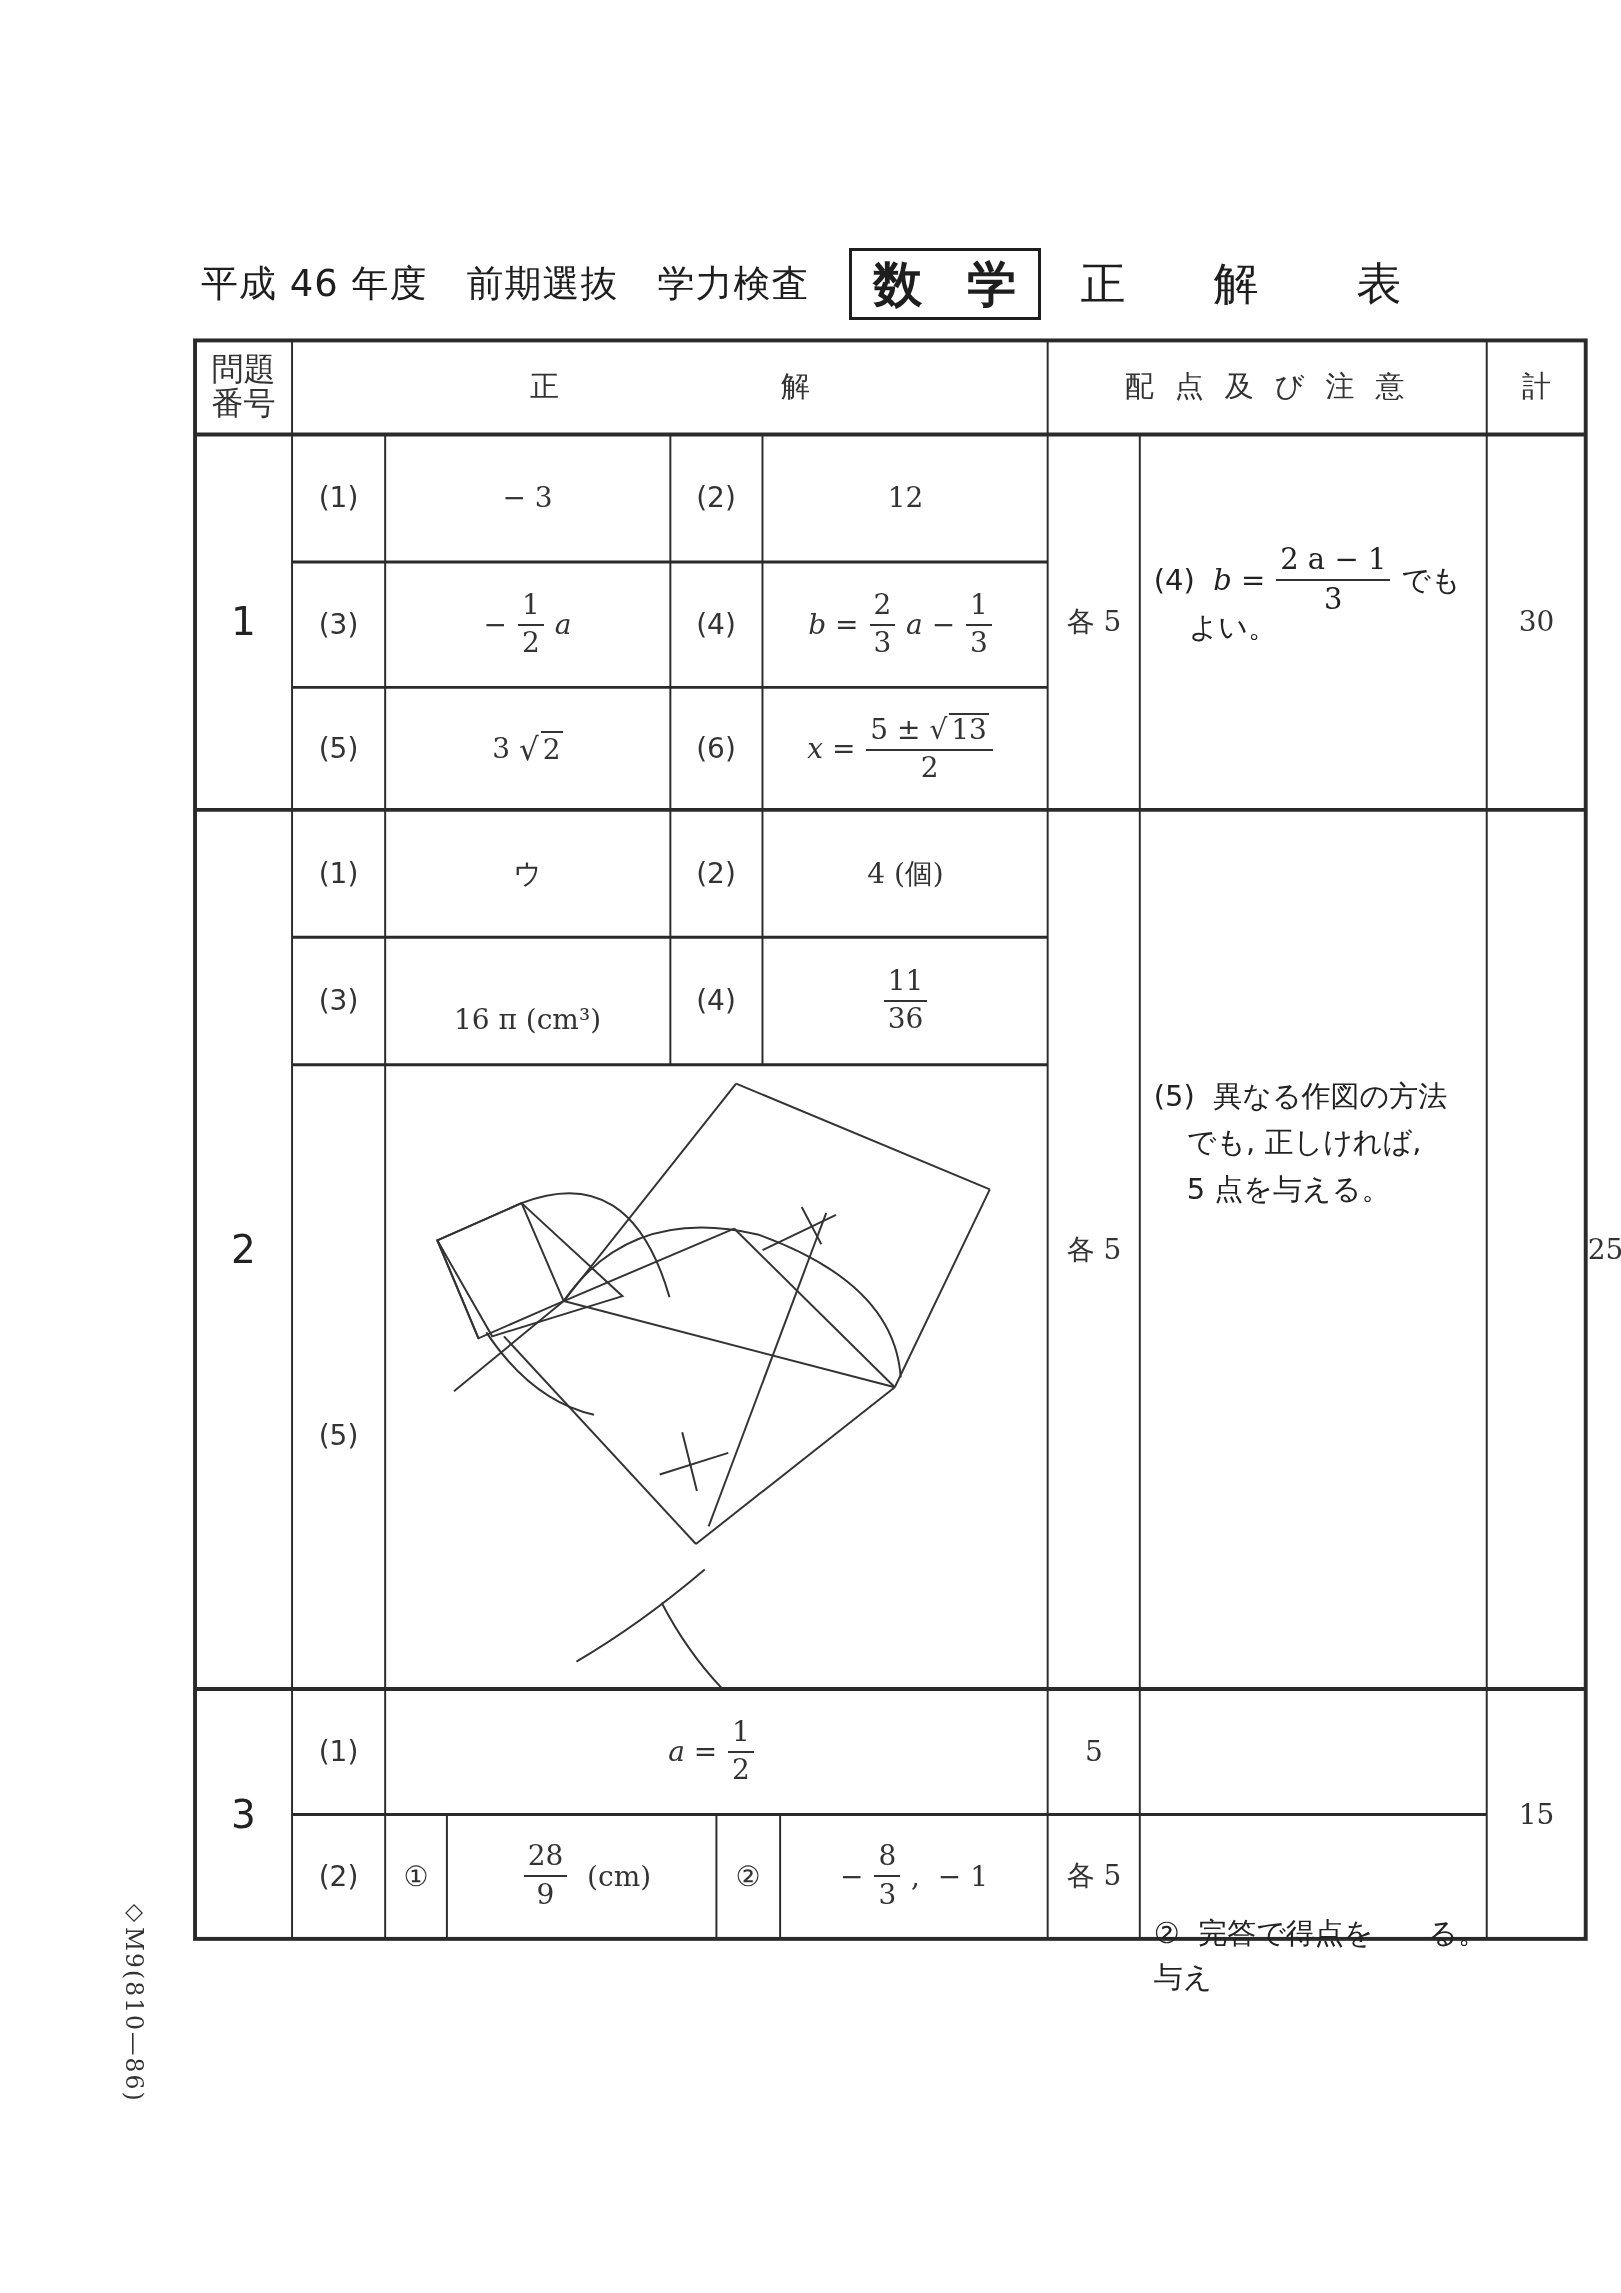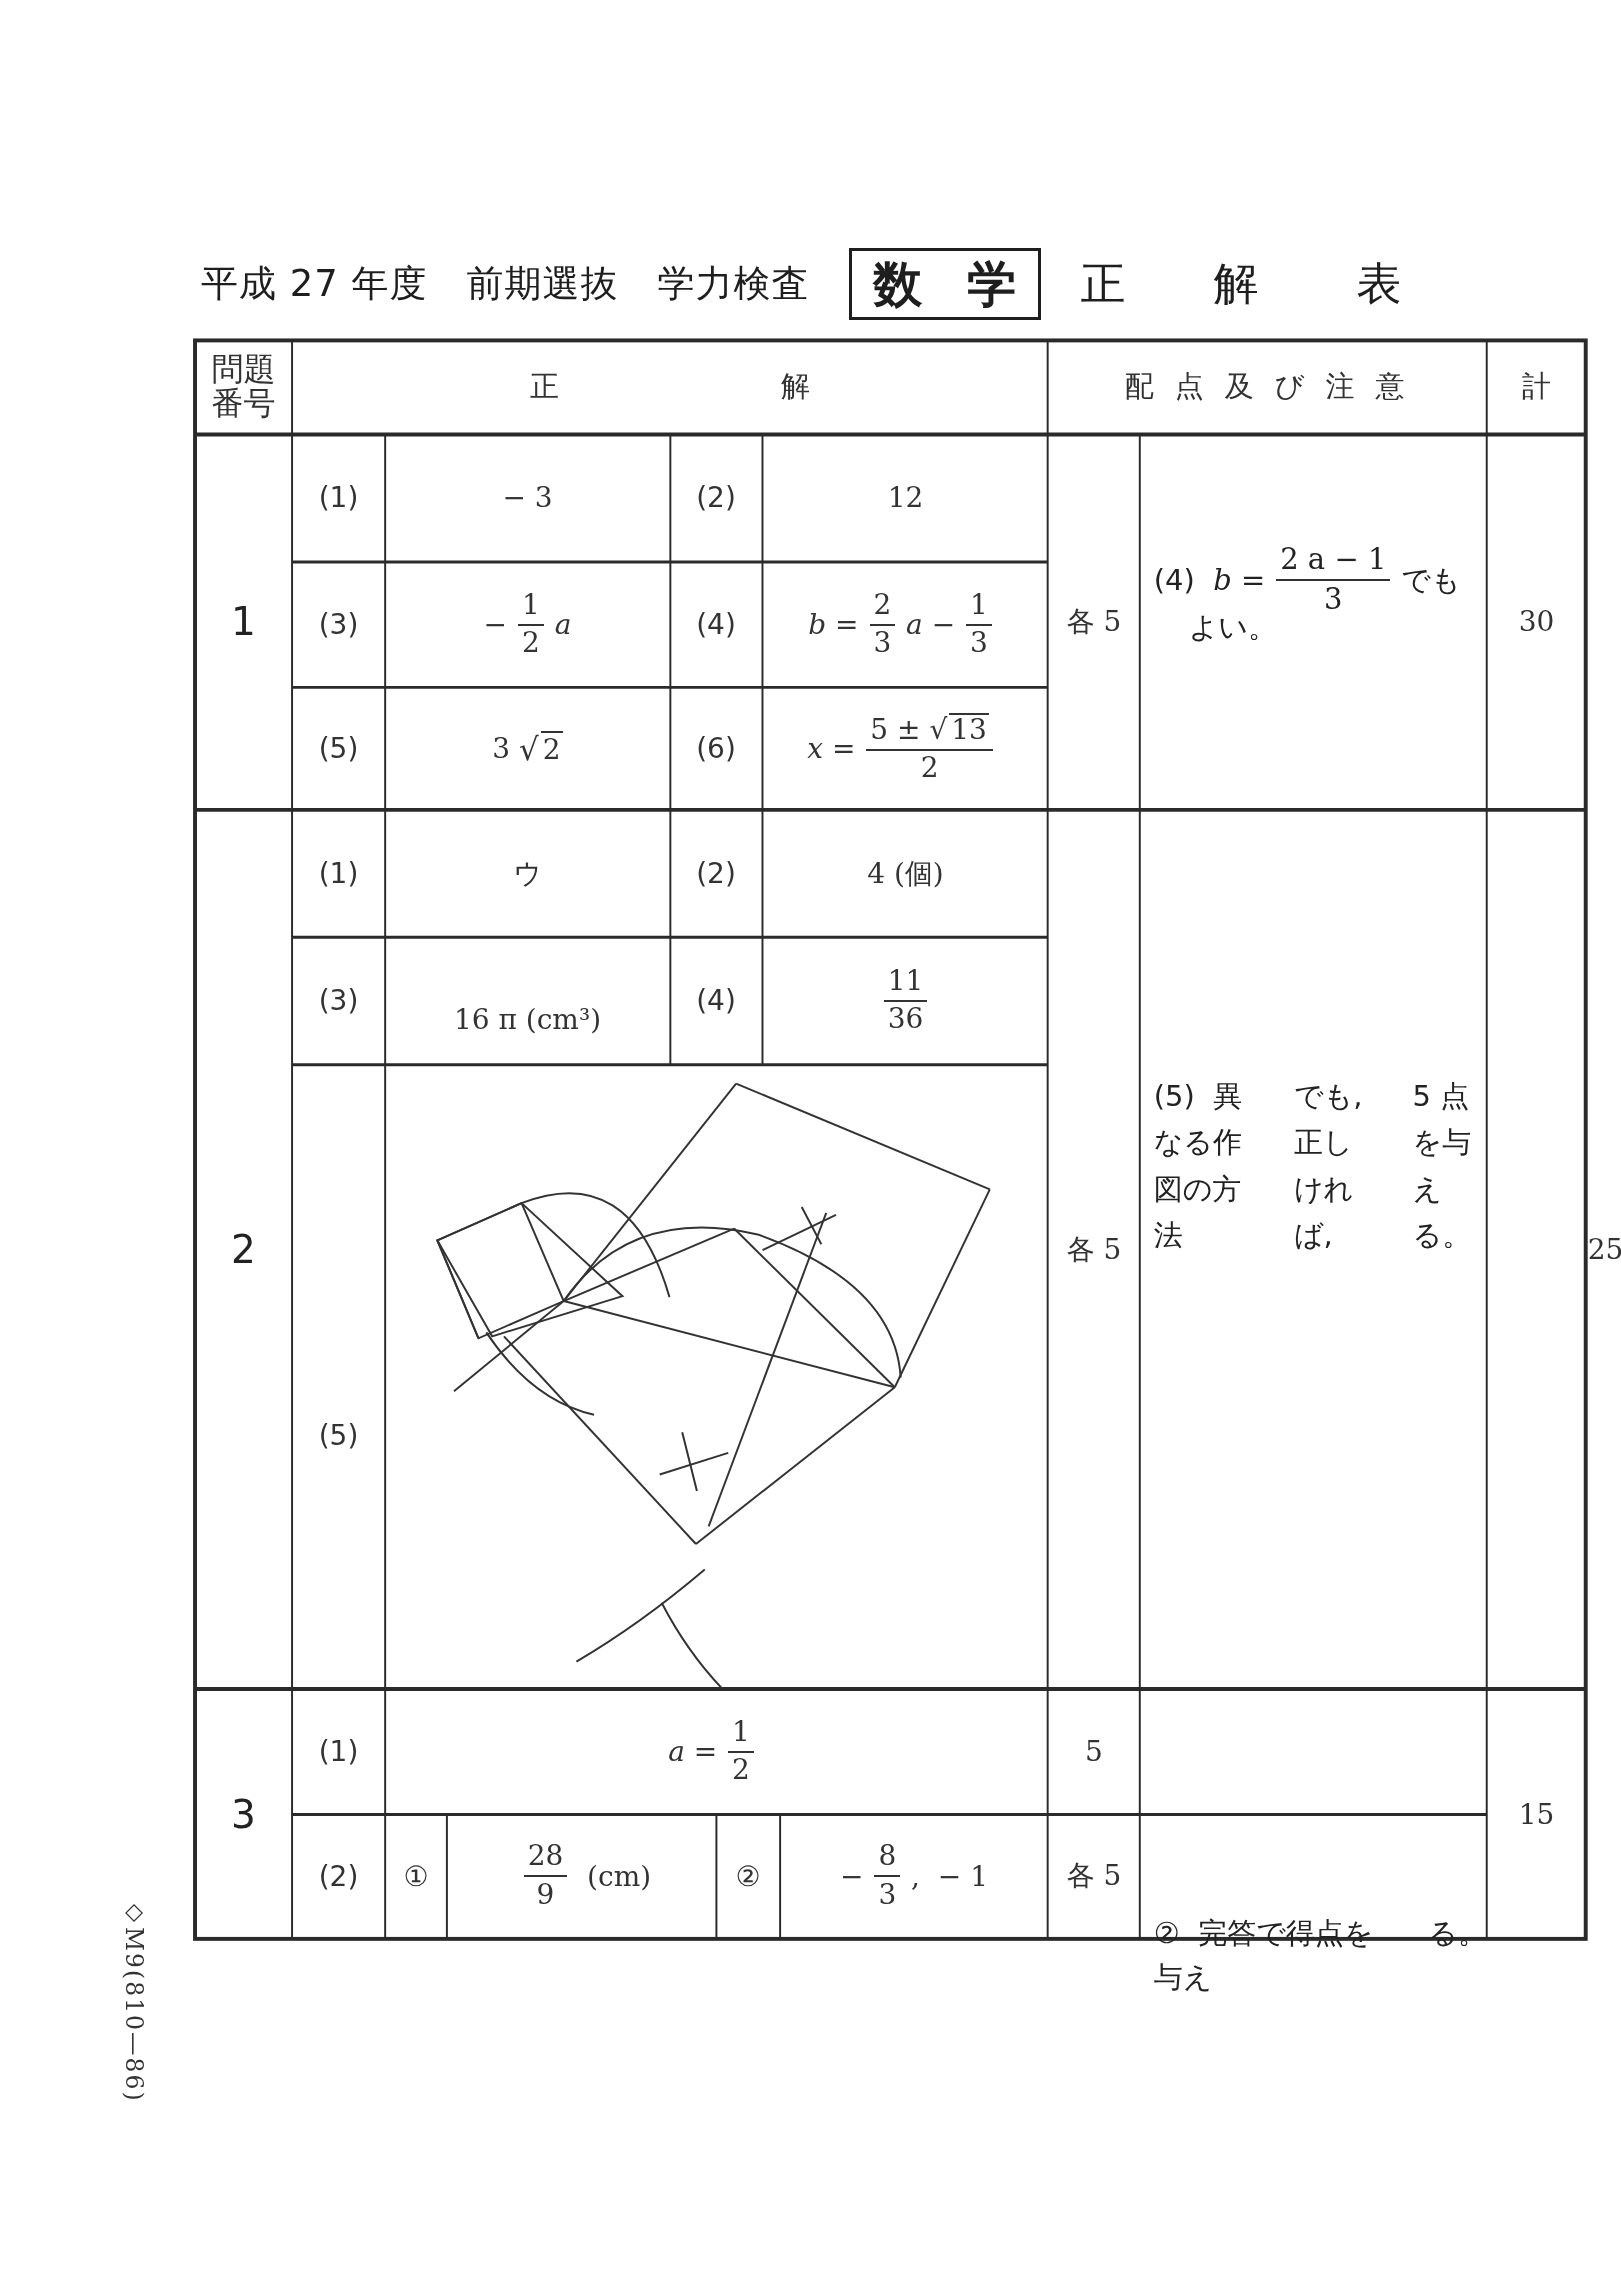--- a/index.html
+++ b/index.html
@@ -28,21 +28,21 @@
   .frac .num { padding: 0 3.9px 2.9px; border-bottom: 2px solid #333; line-height: 1.1; }
   .frac .den { padding-top: 2.9px; line-height: 1.1; }
   .sqrt { display: inline-block; border-top: 2px solid #333; padding: 0 2px; margin-left: 2px; }
   .note { font-size: 29px; line-height: 1.6; text-align: left; justify-content: flex-start; align-items: flex-start; padding-left: 13.7px; color: #222; }
   .vert { position: absolute; left: 120px; top: 1897px; writing-mode: vertical-rl; font-size: 23.5px; color: #333; font-family: "DejaVu Serif", serif; letter-spacing: 2px; }
 </style>
 </head>
 <body>
 
 <div class="title-row">
-  <span class="seg">平成 27 年度</span>
+  <span class="seg">平成 46 年度</span>
   <span class="seg">前期選抜</span>
   <span class="seg">学力検査</span>
   <span class="subject-box"><span>数</span><span>学</span></span>
   <span class="title-kanji">正</span>
   <span class="title-kanji" style="margin-left:88px">解</span>
   <span class="title-kanji" style="margin-left:98px">表</span>
 </div>
 
 <svg class="grid" viewBox="0 0 1654 2340" xmlns="http://www.w3.org/2000/svg">
   <g stroke="#2a2a2a" fill="none">
@@ -195,21 +195,21 @@
     <path d="M282,546 Q310,600 350,640"></path>
 
     <line x1="385" y1="186" x2="460" y2="150"></line>
     <line x1="425" y1="142" x2="445" y2="180"></line>
     <line x1="280" y1="415" x2="350" y2="393"></line>
     <line x1="303" y1="372" x2="318" y2="432"></line>
   </g>
 </svg>
 
 <div class="cell ans" style="left:1048px;top:810px;width:92px;height:879px">各 5</div>
-<div class="cell note sans" style="left:1140px;top:1073px;width:347px;height:157px;flex-direction:row">
+<div class="cell note sans" style="left:1140px;top:1073px;width:347px;height:157px;flex-direction:column">
   <div><span>(5)</span>&nbsp;&nbsp;<span>異なる作図の方法</span></div>
   <div style="padding-left:33px">でも, 正しければ,</div>
   <div style="padding-left:33px">5 点を与える。</div>
 </div>
 <div class="cell ans" style="left:1556px;top:810px;width:99px;height:879px">25</div>
 
 <div class="cell secnum" style="left:195px;top:1689px;width:97px;height:250px">3</div>
 
 <div class="cell sub" style="left:292px;top:1689px;width:93px;height:125px">(1)</div>
 <div class="cell ans" style="left:385px;top:1689px;width:663px;height:125px">

